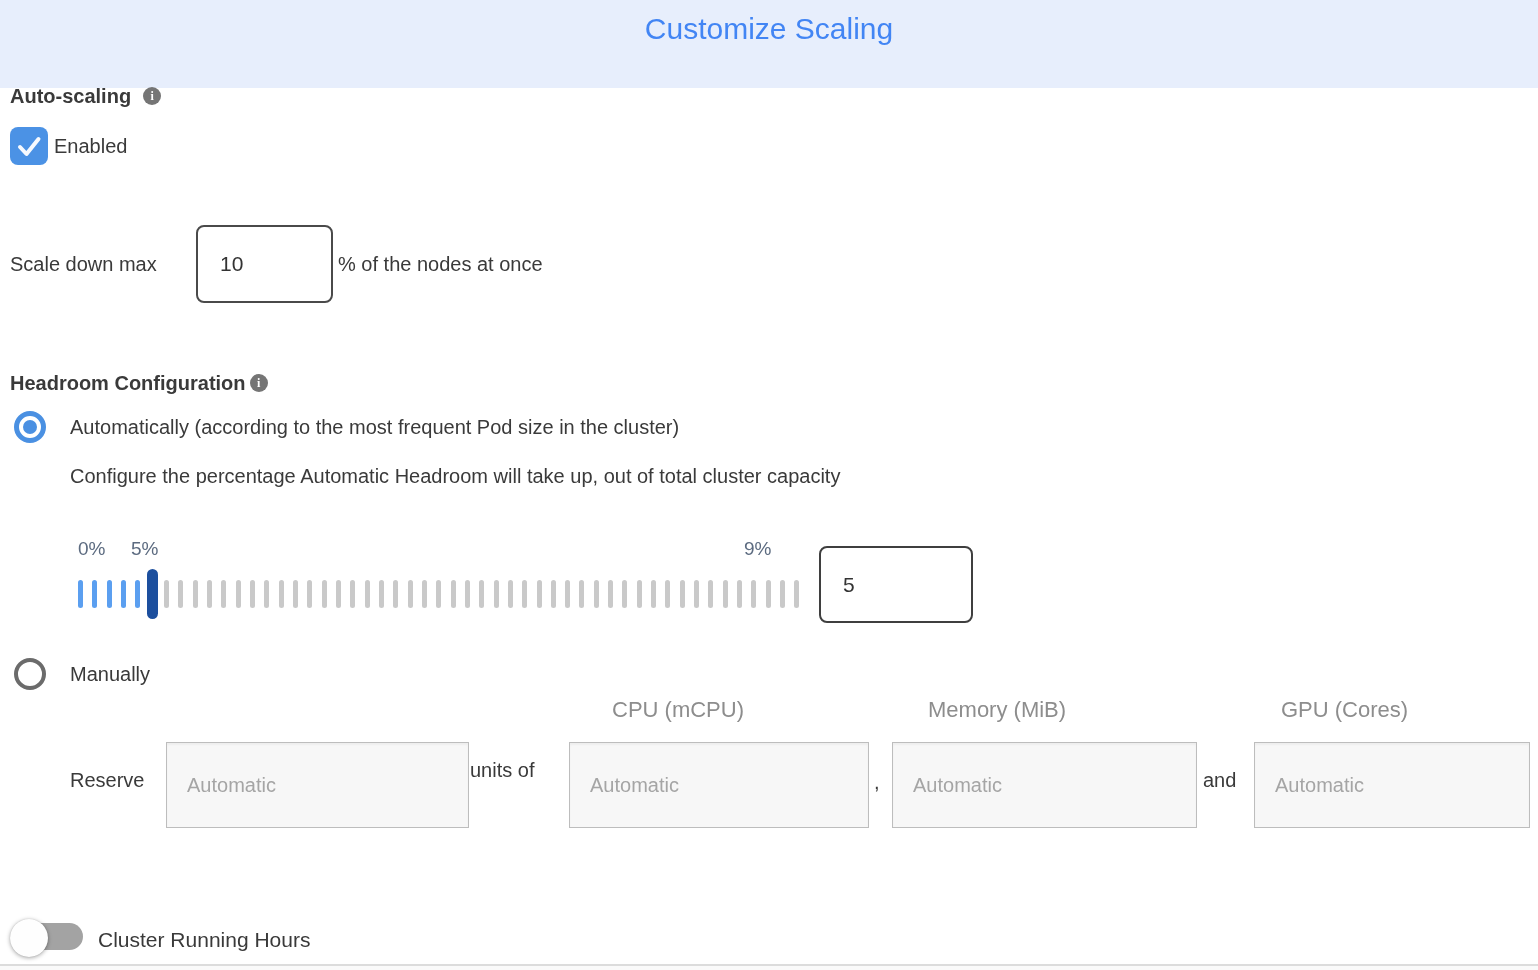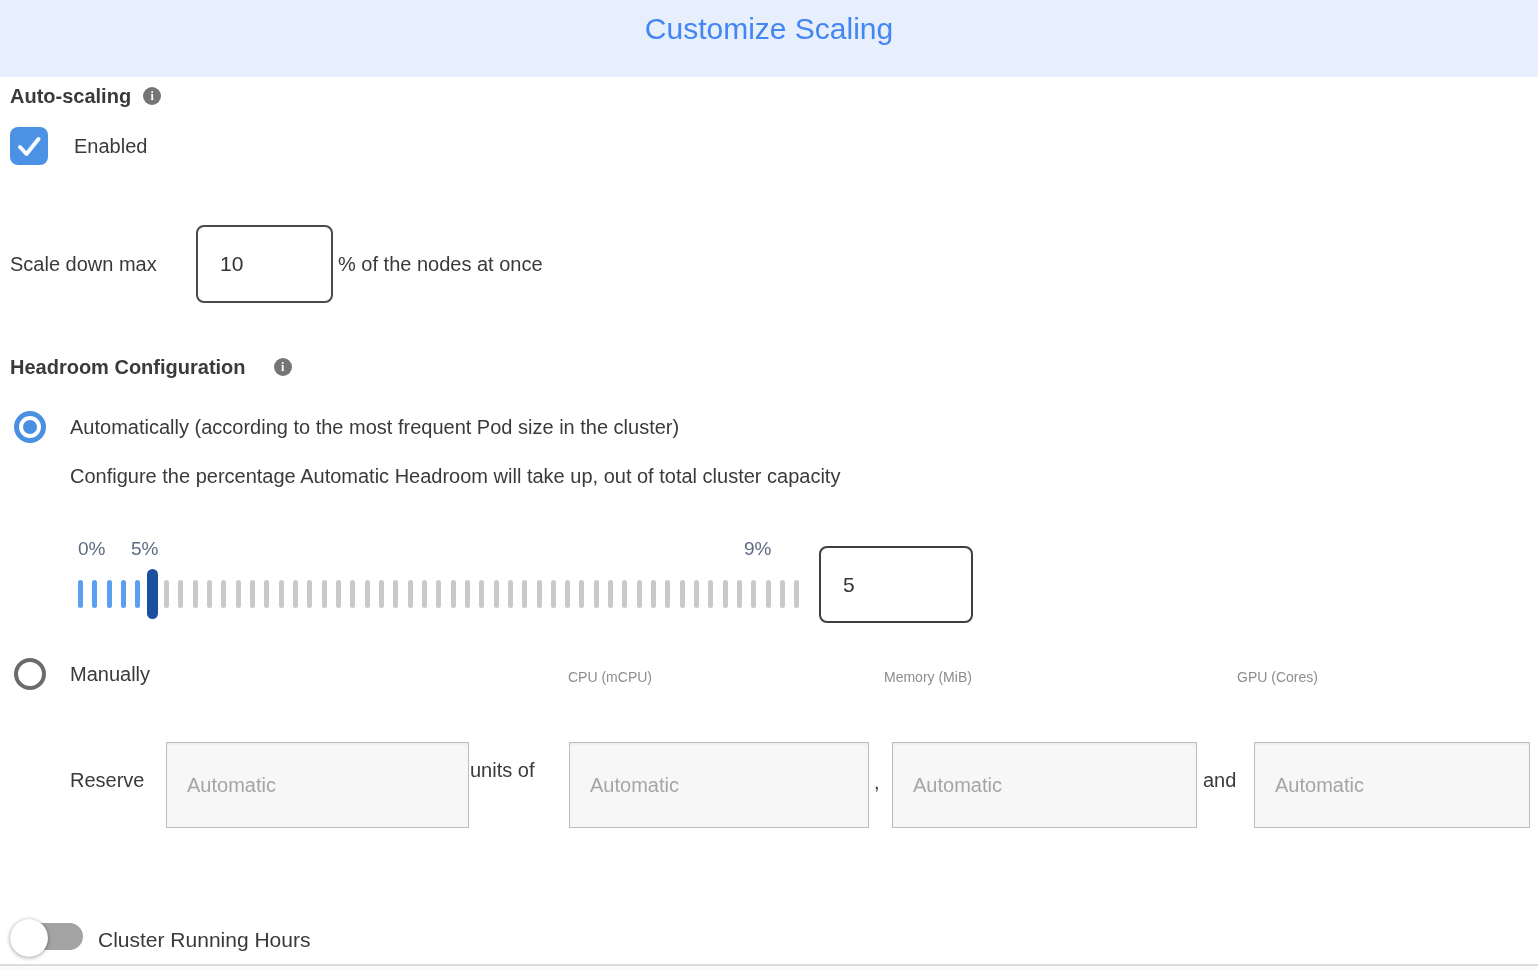--- a/index.html
+++ b/index.html
@@ -29,21 +29,21 @@
     width: 1538px;
     height: 970px;
     background: #ffffff;
     overflow: hidden;
   }
   .abs { position: absolute; }
 
   
   .header {
     position: absolute; top: 0; left: 0;
-    width: 100%; height: 77px;
+    width: 100%; height: 88px;
     background: var(--header-bg);
     display: flex; justify-content: center; align-items: flex-start;
     padding-top: 11px;
   }
   .header-title {
     font-size: 30px; line-height: 36px;
     color: var(--accent-blue);
     font-weight: 400;
   }
 
@@ -117,22 +117,22 @@
     background: var(--field-bg);
     border: 1px solid var(--field-border); border-radius: 0;
     font-family: "Liberation Sans", sans-serif;
     font-size: 20px; color: #555; padding-left: 20px;
     outline: none;
     box-shadow: inset 0 2px 2px rgba(0,0,0,0.04);
   }
   .auto-field::placeholder { color: var(--placeholder-gray); opacity: 1; }
 
   .col-header {
-    position: absolute; top: 666px;
-    font-size: 14px; color: var(--muted-gray); line-height: 22px;
+    position: absolute; top: 699px;
+    font-size: 22px; color: var(--muted-gray); line-height: 22px; margin-left: 44px;
   }
 
   
   .toggle { position: absolute; left: 10px; top: 919px; width: 73px; height: 38px; cursor: pointer; }
   .toggle-track {
     position: absolute; left: 10px; top: 4px;
     width: 63px; height: 27px; border-radius: 14px;
     background: var(--toggle-track);
   }
   .toggle-knob {
@@ -157,34 +157,34 @@
 
   <div class="header">
     <div class="header-title">Customize Scaling</div>
   </div>
 
   <div class="abs row-flex" style="left:10px; top:84px; gap:12px;">
     <span class="label-bold">Auto-scaling</span>
     <span class="info-icon">i</span>
   </div>
 
-  <div class="abs row-flex" style="left:10px; top:127px; gap:26px;">
+  <div class="abs row-flex" style="left:10px; top:127px; gap:6px;">
     <span class="checkbox">
       <svg width="38" height="38" viewBox="0 0 38 38">
         <polyline points="10,20 16.5,27 28.5,12" fill="none" stroke="#ffffff" stroke-width="4" stroke-linecap="round" stroke-linejoin="round" opacity="0.95"></polyline>
       </svg>
     </span>
     <span class="label-reg">Enabled</span>
   </div>
 
   <span class="abs label-reg" style="left:10px; top:252px;">Scale down max</span>
   <input class="abs num-input" style="left: 196px; top: 225px; width: 137px; height: 78px;" type="text" value="10">
   <span class="abs label-reg" style="left:338px; top:252px;">% of the nodes at once</span>
 
-  <div class="abs row-flex" style="left:10px; top:355px; gap:28px;">
+  <div class="abs row-flex" style="left:10px; top:371px; gap:4px;">
     <span class="label-bold">Headroom Configuration</span>
     <span class="info-icon">i</span>
   </div>
 
   <div class="abs row-flex" style="left:14px; top:411px; gap:24px;">
     <span class="radio checked"></span>
     <span class="label-reg">Automatically (according to the most frequent Pod size in the cluster)</span>
   </div>
 
   <div class="abs label-reg" style="left:70px; top:464px;">Configure the percentage Automatic Headroom will take up, out of total cluster capacity</div>

